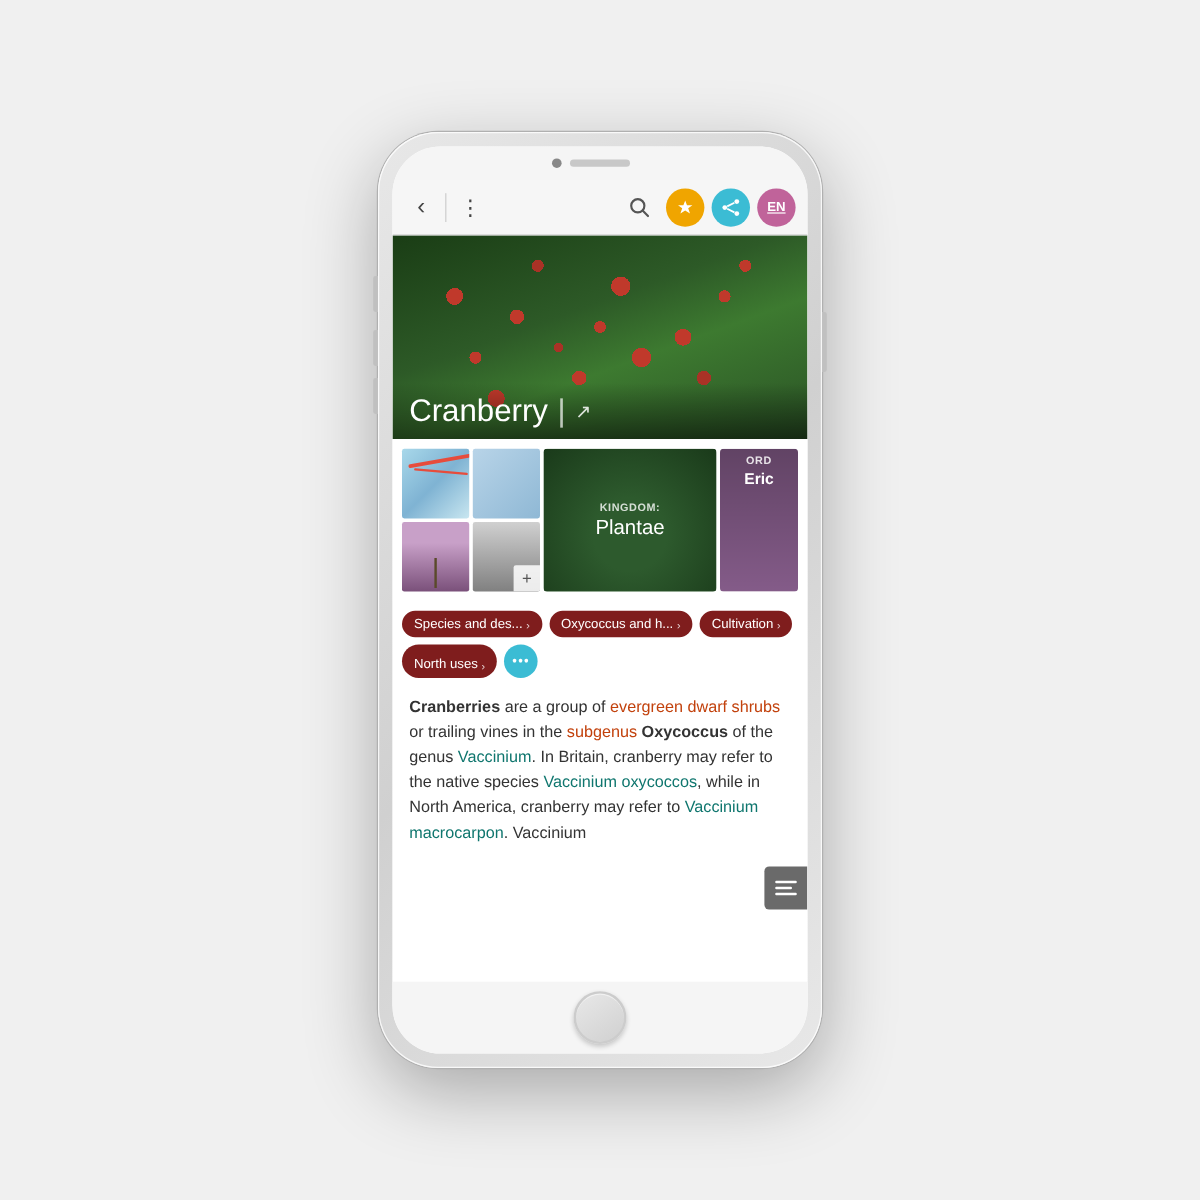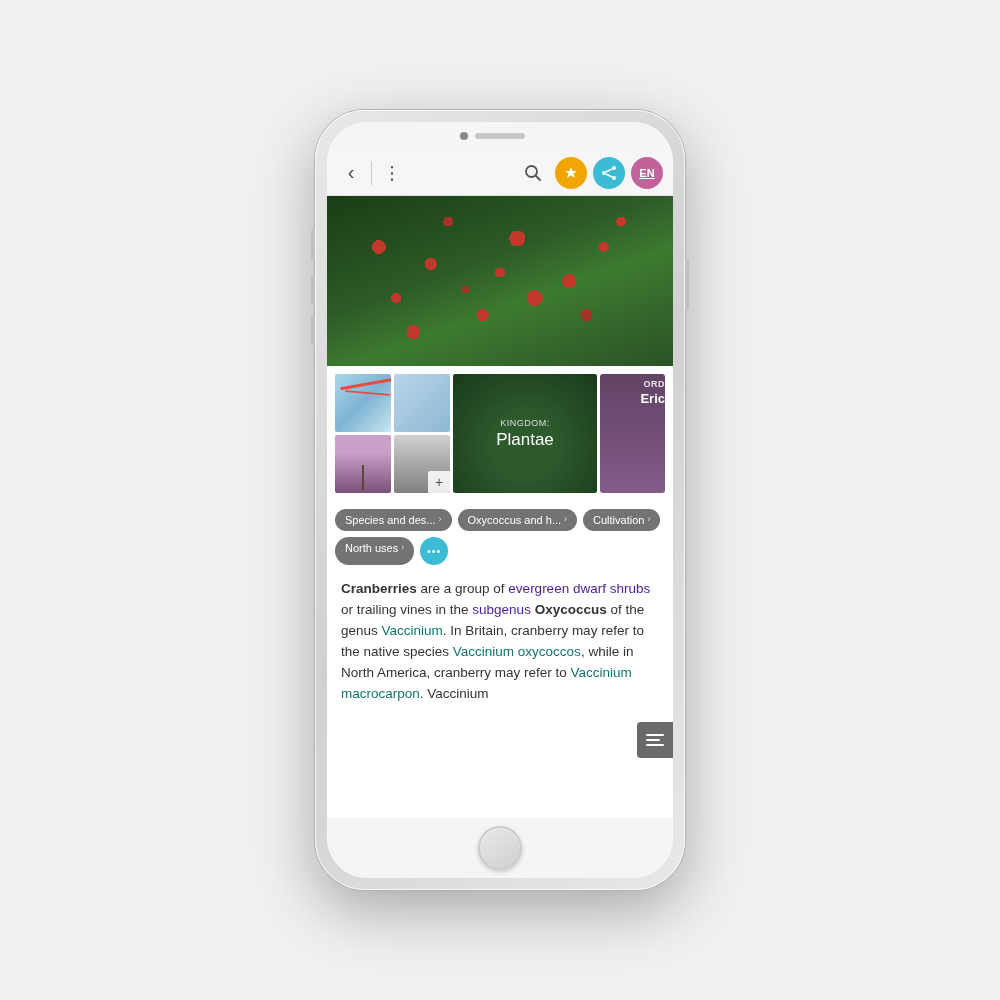--- a/index.html
+++ b/index.html
@@ -303,40 +303,40 @@
         radial-gradient(ellipse at 50% 60%, #2d5a2d 30%, #1a3a1a 100%);
     }
     .gallery-kingdom-label {
       position: relative;
       z-index: 1;
       text-align: center;
     }
     .gallery-kingdom-tag {
       color: rgba(255,255,255,0.8);
       font-size: 9px;
-      font-weight: 400;
+      font-weight: 700;
       letter-spacing: 0.5px;
       text-transform: uppercase;
     }
     .gallery-kingdom-value {
       color: #fff;
       font-size: 17px;
       font-weight: 400;
       margin-top: 2px;
     }
     .gallery-order {
       width: 65px;
       flex-shrink: 0;
       background: linear-gradient(180deg, rgba(0,0,0,0.3) 0%, rgba(0,0,0,0.05) 100%), #8b6090;
       border-radius: 3px;
       overflow: hidden;
       position: relative;
       display: flex;
       flex-direction: column;
-      align-items: flex-end;
+      align-items: center;
       justify-content: flex-start;
       padding-top: 5px;
       min-height: 119px;
     }
     .gallery-order-tag {
       color: rgba(255,255,255,0.85);
       font-size: 9px;
       font-weight: 600;
       letter-spacing: 0.5px;
       text-transform: uppercase;
@@ -349,27 +349,27 @@
     }
 
     
     .chips-row {
       padding: 8px 8px 4px 8px;
       display: flex;
       flex-wrap: wrap;
       gap: 6px;
     }
     .chip {
-      background: #737373;
+      background: #7f1d1d;
       color: #fff;
       border-radius: 16px;
       padding: 5px 10px;
       font-size: 11px;
       display: flex;
-      align-items: flex-start;
+      align-items: flex-end;
       gap: 3px;
       cursor: pointer;
       white-space: nowrap;
     }
     .chip-more {
       background: #3bbcd4;
       color: #fff;
       border-radius: 50%;
       width: 28px;
       height: 28px;
@@ -385,21 +385,21 @@
     }
 
     
     .article-text {
       padding: 10px 14px 14px 14px;
       font-size: 13.5px;
       line-height: 1.55;
       color: #333;
     }
     .article-text .bold { font-weight: 700; }
-    .article-text .link { color: #4c1d95; text-decoration: none; }
+    .article-text .link { color: #c2410c; text-decoration: none; }
     .article-text .link-italic { color: #0f766e; text-decoration: none; }
 
     
     .toc-button {
       position: absolute;
       right: 0;
       bottom: 60px;
       width: 36px;
       height: 36px;
       background: rgba(80,80,80,0.85);
@@ -476,20 +476,27 @@
             <line x1="5" y1="9" x2="11" y2="12" stroke="white" stroke-width="1.5"></line>
           </svg>
         </div>
         <div class="toolbar-btn-circle" style="background:#c0639a;text-decoration:underline;">
           <span style="font-size:11px;font-weight:700;">EN</span>
         </div>
       </div>
 
       <div class="hero-image">
         <div class="hero-bg"></div>
+        <div class="hero-title-bar">
+          <div class="hero-title">
+            <span>Cranberry</span>
+            <span class="hero-divider">|</span>
+            <span class="hero-share-icon">↗</span>
+          </div>
+        </div>
       </div>
 
       <div class="content-area" style="position:relative;">
 
         <div class="gallery-row">
 
           <div class="gallery-main">
             <div class="gallery-thumb gallery-thumb-map1"></div>
             <div class="gallery-thumb gallery-thumb-map2"></div>
             <div class="gallery-thumb gallery-thumb-plant"></div>

